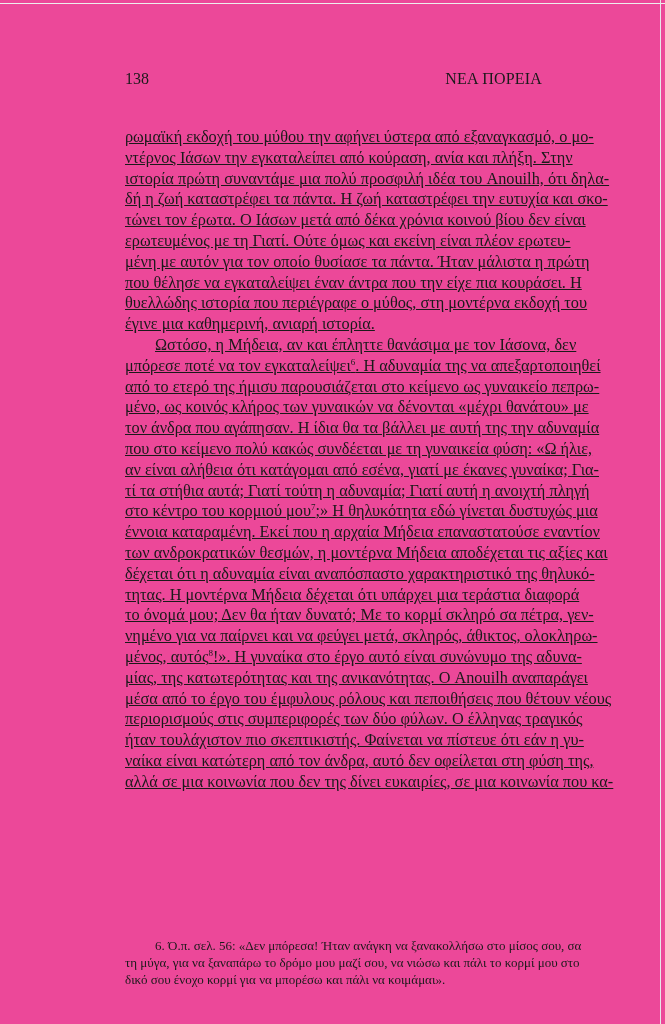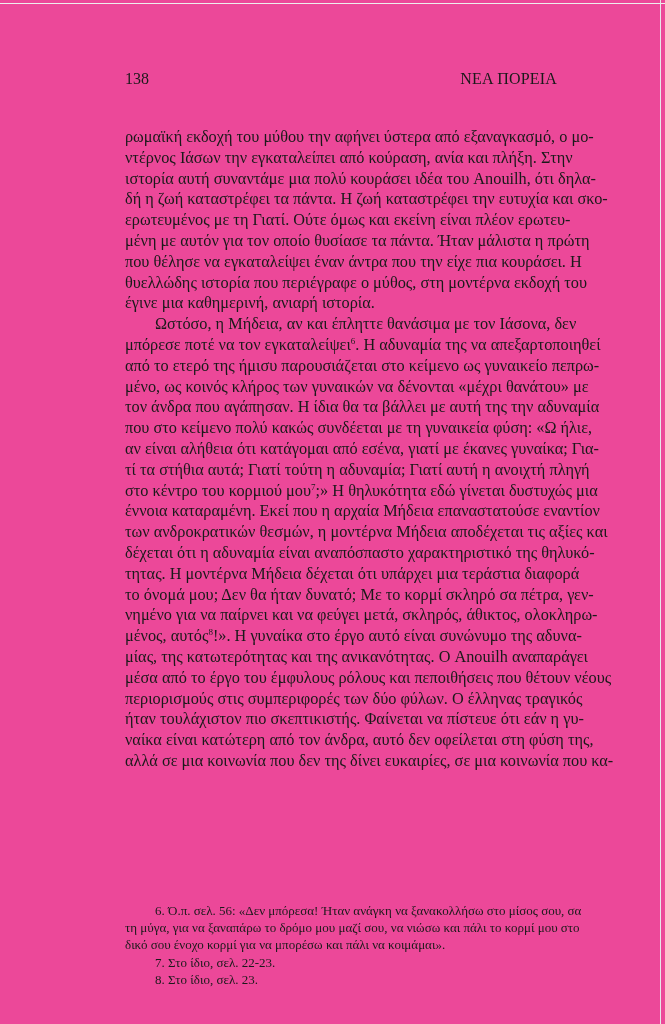--- a/index.html
+++ b/index.html
@@ -41,37 +41,38 @@
       height: 20px;
       font-size: 16px;
       line-height: 20px;
     }
     .page-number {
       position: absolute;
       left: 0; top: 0;
     }
     .journal-title {
       position: absolute;
-      right: 0; top: 0;
+      right: 15px; top: 0;
       letter-spacing: 0.2px;
     }
     .body-text {
       position: absolute;
       left: 125px;
       top: 127px;
       width: 432px;
       font-size: 16.3px;
       line-height: 20.8px;
     }
     .line {
       display: block;
       white-space: nowrap;
       text-align: justify;
       text-align-last: justify;
       height: 20.8px;
+      text-decoration: underline;
     }
     .line.last {
       text-align-last: left;
     }
     .line.indent {
       padding-left: 30px;
     }
     sup {
       font-size: 9px;
       line-height: 0;
@@ -90,39 +91,41 @@
       white-space: nowrap;
       text-align: justify;
       text-align-last: justify;
       height: 17.2px;
     }
     .fn-line.last {
       text-align-last: left;
     }
     .fn-line.indent {
       padding-left: 30px;
+      margin-top: 35px;
     }
   </style>
 </head>
 <body>
 
 <div class="page">
   <div class="edge-top"></div>
   <div class="edge-right"></div>
 
   <div class="running-head">
     <span class="page-number">138</span>
     <span class="journal-title">ΝΕΑ ΠΟΡΕΙΑ</span>
   </div>
 
   <div class="body-text">
     <span class="line">ρωμαϊκή εκδοχή του μύθου την αφήνει ύστερα από εξαναγκασμό, ο μο-</span>
     <span class="line">ντέρνος Ιάσων την εγκαταλείπει από κούραση, ανία και πλήξη. Στην</span>
-    <span class="line">ιστορία αυτή συναντάμε μια πολύ κουράσει ιδέα του Anouilh, ότι δηλα-</span>
+    <span class="line">ιστορία πρώτη συναντάμε μια πολύ προσφιλή ιδέα του Anouilh, ότι δηλα-</span>
     <span class="line">δή η ζωή καταστρέφει τα πάντα. Η ζωή καταστρέφει την ευτυχία και σκο-</span>
+    <span class="line">τώνει τον έρωτα. Ο Ιάσων μετά από δέκα χρόνια κοινού βίου δεν είναι</span>
     <span class="line">ερωτευμένος με τη Γιατί. Ούτε όμως και εκείνη είναι πλέον ερωτευ-</span>
     <span class="line">μένη με αυτόν για τον οποίο θυσίασε τα πάντα. Ήταν μάλιστα η πρώτη</span>
     <span class="line">που θέλησε να εγκαταλείψει έναν άντρα που την είχε πια κουράσει. Η</span>
     <span class="line">θυελλώδης ιστορία που περιέγραφε ο μύθος, στη μοντέρνα εκδοχή του</span>
     <span class="line last">έγινε μια καθημερινή, ανιαρή ιστορία.</span>
     <span class="line indent">Ωστόσο, η Μήδεια, αν και έπληττε θανάσιμα με τον Ιάσονα, δεν</span>
     <span class="line">
       <span>μπόρεσε ποτέ να τον εγκαταλείψει</span><sup>6</sup><span>. Η αδυναμία της να απεξαρτοποιηθεί</span>
     </span>
     <span class="line">από το ετερό της ήμισυ παρουσιάζεται στο κείμενο ως γυναικείο πεπρω-</span>

